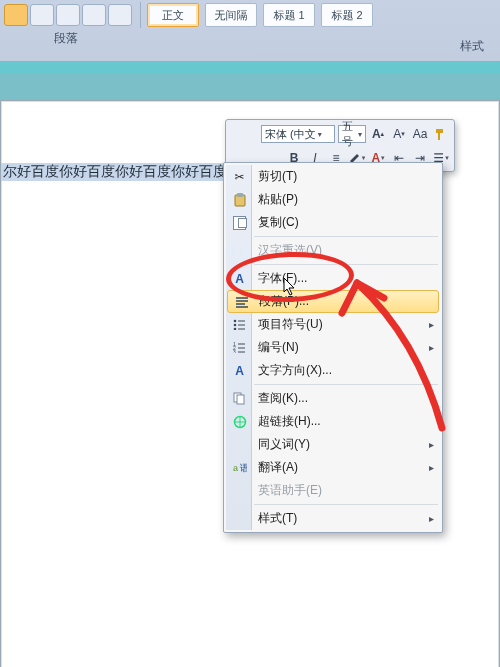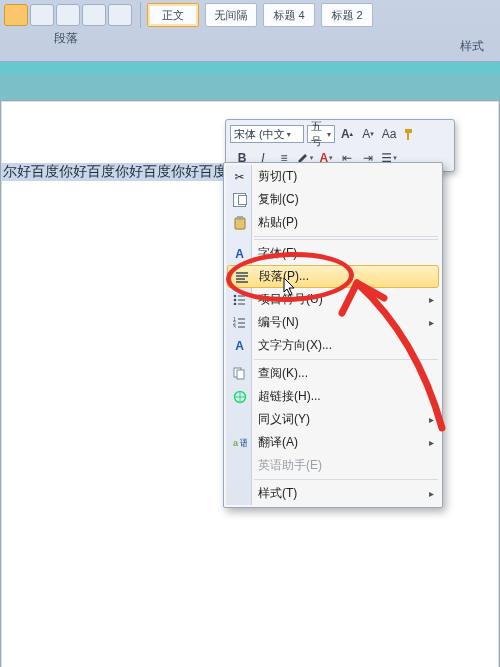--- a/index.html
+++ b/index.html
@@ -64,21 +64,21 @@
     white-space: nowrap;
   }
   
   .mini-tb {
     position: absolute; top: 18px; left: 224px;
     width: 230px; background: #ecf0f6;
     border: 1px solid #97a8bd; border-radius: 3px;
     box-shadow: 2px 3px 6px rgba(0,0,0,.25);
     padding: 3px 4px 2px;
   }
-  .mini-row { display: flex; align-items: center; height: 22px; }
+  .mini-row { display: flex; align-items: center; height: 22px; justify-content: flex-end; }
   .mini-row + .mini-row { margin-top: 2px; }
   .combo {
     height: 18px; background: #fff; border: 1px solid #8ea3bd;
     font-size: 11px; display: flex; align-items: center;
     padding: 0 3px; color: #2a3a4a;
   }
   .combo .dd { margin-left: 2px; font-size: 8px; color: #556; }
   .tb-ic {
     width: 18px; height: 18px; margin-left: 3px;
     display: flex; align-items: center; justify-content: center;
@@ -157,21 +157,21 @@
 <div class="ribbon">
   <div class="ribbon-top">
     <div class="rib-btn orange"></div>
     <div class="rib-btn"></div>
     <div class="rib-btn"></div>
     <div class="rib-btn"></div>
     <div class="rib-btn"></div>
     <div class="rib-sep"></div>
     <div class="style-chip active">正文</div>
     <div class="style-chip">无间隔</div>
-    <div class="style-chip">标题 4</div>
+    <div class="style-chip">标题 1</div>
     <div class="style-chip">标题 2</div>
   </div>
   <div class="ribbon-bottom">
     <span class="lbl">段落</span>
   </div>
   <span class="styles-lbl">样式</span>
 </div>
 
 <div class="desk-strip"></div>
 
@@ -231,34 +231,37 @@
 
     <div class="ctx">
       <div class="ctx-strip"></div>
 
       <div class="ctx-item">
         <span class="ctx-ic">✂</span>
         <span>剪切(T)</span>
       </div>
       <div class="ctx-item">
         <span class="ctx-ic">
-            <span class="sheet"></span>
-          </span>
-        <span>复制(C)</span>
-      </div>
-      <div class="ctx-item">
-        <span class="ctx-ic">
             <svg width="14" height="14">
               <rect x="2" y="2" width="10" height="11" rx="1" fill="#e7c46a" stroke="#9a7a2c"></rect>
               <rect x="4" y="0" width="6" height="4" rx="1" fill="#9aa"></rect>
             </svg>
           </span>
         <span>粘贴(P)</span>
       </div>
+      <div class="ctx-item">
+        <span class="ctx-ic">
+            <span class="sheet"></span>
+          </span>
+        <span>复制(C)</span>
+      </div>
       <div class="ctx-sep"></div>
+      <div class="ctx-item disabled">
+        <span>汉字重选(V)</span>
+      </div>
       <div class="ctx-sep"></div>
       <div class="ctx-item">
         <span class="ctx-ic" style="color:#2156b5;font-weight:bold">A</span>
         <span>字体(F)...</span>
       </div>
       <div class="ctx-item hover">
         <span class="ctx-ic">
             <svg width="14" height="12">
               <path d="M1 1h12M1 4h12M1 7h9M1 10h12" stroke="#3a4a5a" stroke-width="1.3"></path>
             </svg>

